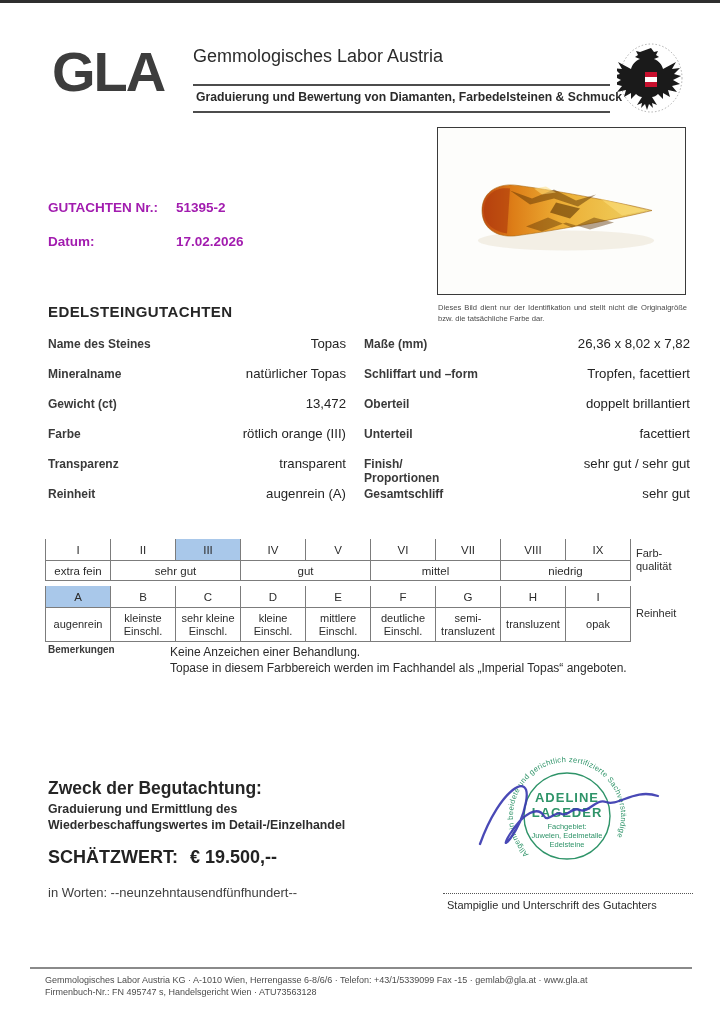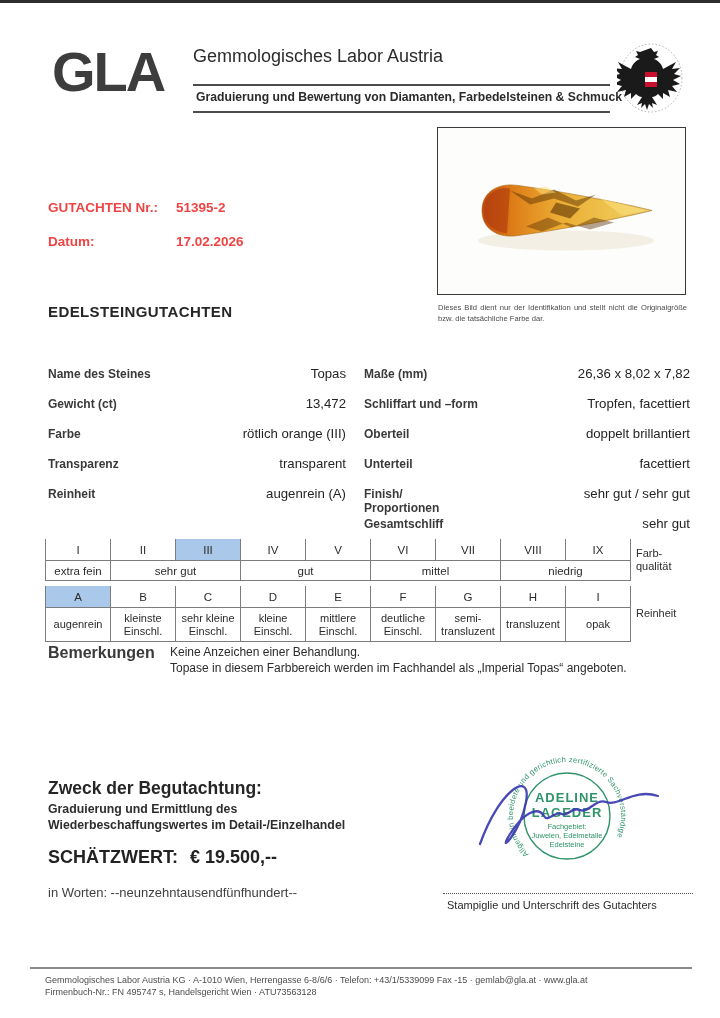--- a/index.html
+++ b/index.html
@@ -11,49 +11,49 @@
   .abs { position:absolute; }
   
   .top-edge { top:0; left:0; width:720px; height:3px; background:#2e2e2e; }
   .gla-logo { left:52px; top:44px; font-size:56px; font-weight:bold; letter-spacing:-2px; color:#3d3d3d; line-height:1; }
   .lab-name { left:193px; top:46px; font-size:18px; color:#2b2b2b; }
   .hrule1 { left:193px; top:84px; width:417px; height:2px; background:#4c4c4c; }
   .lab-sub { left:196px; top:90px; font-size:12.2px; font-weight:600; color:#2b2b2b; }
   .hrule2 { left:193px; top:111px; width:417px; height:2px; background:#4c4c4c; }
   .emblem { left:617px; top:42px; width:68px; height:72px; }
   
-  .cert-row { left:48px; display:flex; font-size:13.5px; font-weight:bold; color:#ef4444; }
+  .cert-row { left:48px; display:flex; font-size:13.5px; font-weight:bold; color:#a21caf; }
   .cert-row .clab { width:128px; }
   .cert-row.r1 { top:200px; }
   .cert-row.r2 { top:234px; }
   .doc-title { left:48px; top:303px; font-size:15px; font-weight:bold; letter-spacing:0.4px; color:#262626;text-align:right; }
   
   .photo-frame { left:437px; top:127px; width:249px; height:168px; border:1.5px solid #3a3a3a; background:#fdfdfb; box-sizing:border-box; }
   .photo-caption { left:438px; top:302px; width:249px; font-size:7.6px; line-height:1.45; color:#4a4a4a; text-align:justify; }
   
-  .fields { top:366px; }
+  .fields { top:336px; }
   .fields.fl { left:48px; width:298px; }
   .fields.fr { left:364px; width:326px; }
   .frow { height:30px; display:flex; justify-content:space-between; align-items:flex-start; }
   .frow .lab { font-size:12px; font-weight:bold; color:#3a3a3a; line-height:1.2; padding-top:1px; }
   .frow .val { font-size:13.2px; color:#242424; text-align:center; white-space:nowrap; }
   
   .gtable { position:absolute; border-collapse:collapse; table-layout:fixed; }
   .gtable td { border-left:1px solid #7c7c7c; border-bottom:1px solid #7c7c7c;
                text-align:center; font-size:11.5px; color:#2c2c2c; padding:0 2px; }
   .gtable tr.grades td { height:21px; font-weight:500; }
   .gtable tr.cats td { height:19px; }
   .gtable tr.desc td { height:33px; font-size:11px; line-height:1.15; }
   .gtable td.axis { border-bottom:none; text-align:left; padding-left:5px;
                     font-weight:bold; font-size:11px; line-height:1.15; vertical-align:middle; }
   .gtable td.hl { background:var(--hl, #a9c8ea); }
   .t-color { left:45px; top:539px; }
   .t-clarity { left:45px; top:586px; }
   
-  .remark-label { left:48px; top:644px; font-size:16px; font-weight:bold; color:#3a3a3a; }
+  .remark-label { left:48px; top:644px; font-size:10px; font-weight:bold; color:#3a3a3a; }
   .remark-lines { left:170px; top:644px; font-size:12px; color:#2b2b2b; line-height:1.35; }
   
   .purpose-h { left:48px; top:778px; font-size:17.5px; font-weight:bold; color:#262626; }
   .purpose-d { left:48px; top:802px; font-size:12.3px; font-weight:bold; color:#2e2e2e; line-height:1.3; }
   .value-line { left:48px; top:847px; font-size:18px; font-weight:bold; color:#222; }
   .value-line .amt { margin-left:12px; }
   .in-words { left:48px; top:885px; font-size:13px; color:#3f3f3f; }
   
   .stamp-svg { left:462px; top:740px; width:212px; height:152px; }
   .stamp-ring-text { fill:var(--stamp,#2f9469); font-size:7.6px; letter-spacing:0.3px; }
@@ -117,20 +117,24 @@
     </svg>
   </div>
   <div class="abs photo-caption">Dieses Bild dient nur der Identifikation und stellt nicht die Originalgröße bzw. die tatsächliche Farbe dar.</div>
 
   <div class="abs fields fl">
     <div class="frow">
         <span class="lab">Name des Steines</span>
         <span class="val">Topas</span>
       </div>
     <div class="frow">
+        <span class="lab">Mineralname</span>
+        <span class="val">natürlicher Topas</span>
+      </div>
+    <div class="frow">
         <span class="lab">Gewicht (ct)</span>
         <span class="val">13,472</span>
       </div>
     <div class="frow">
         <span class="lab">Farbe</span>
         <span class="val">rötlich orange (III)</span>
       </div>
     <div class="frow">
         <span class="lab">Transparenz</span>
         <span class="val">transparent</span>

